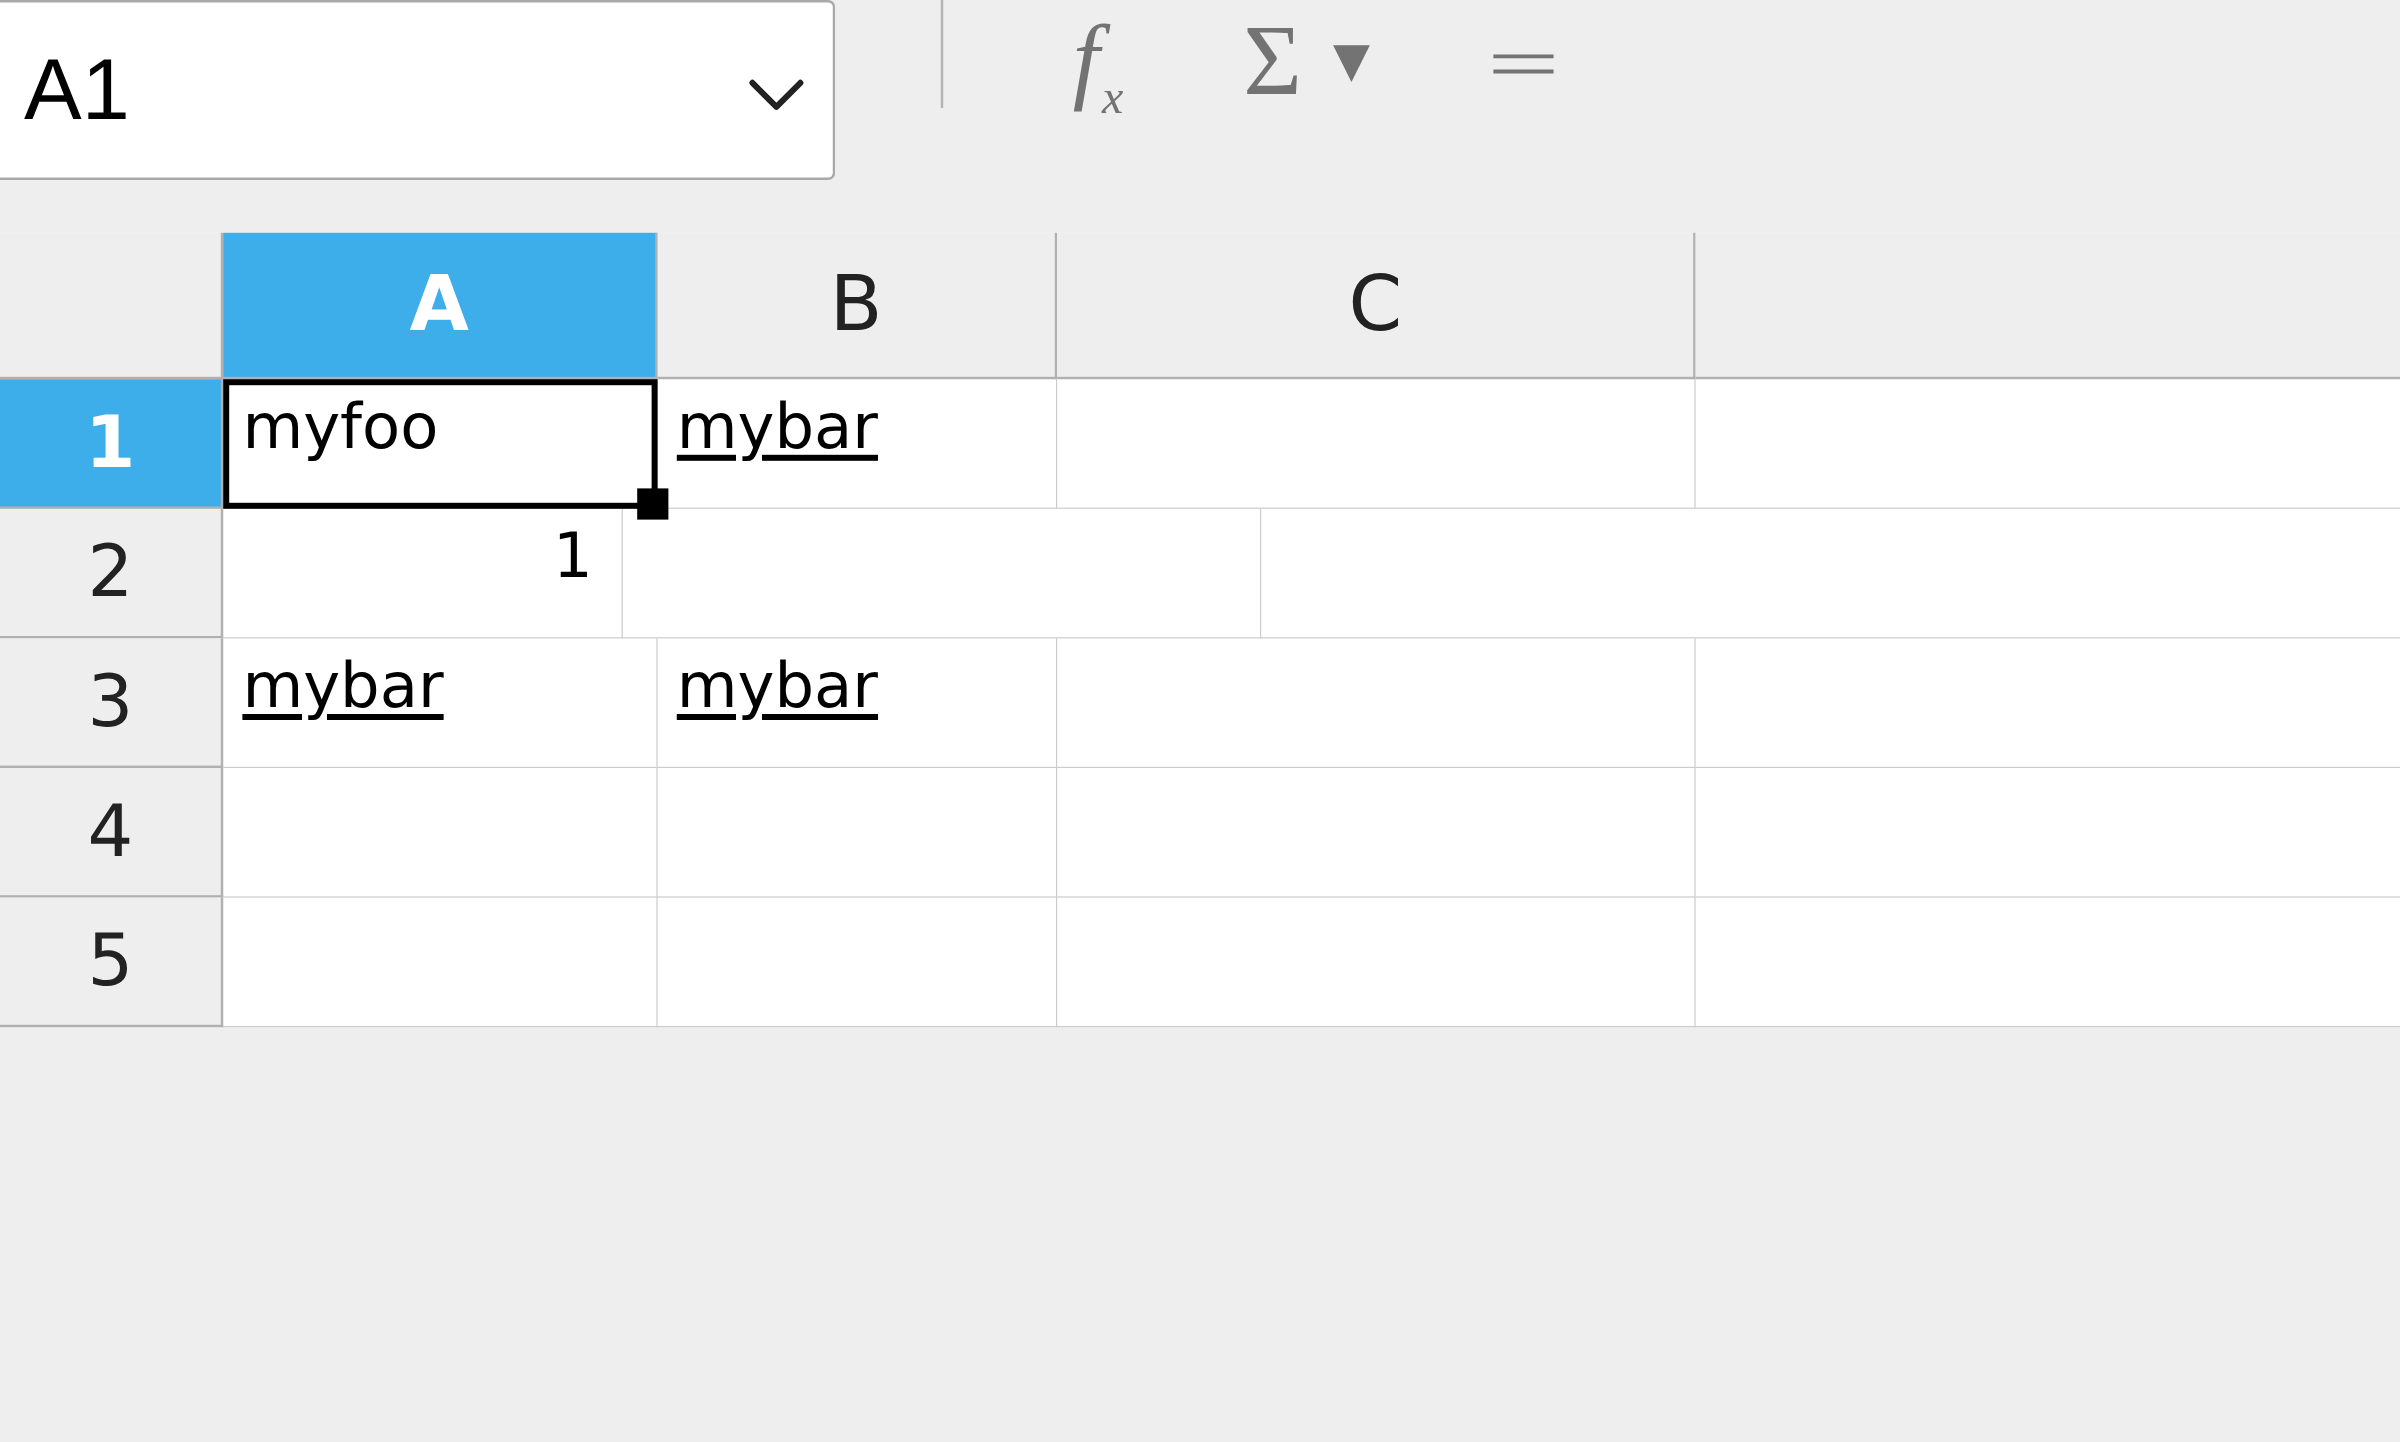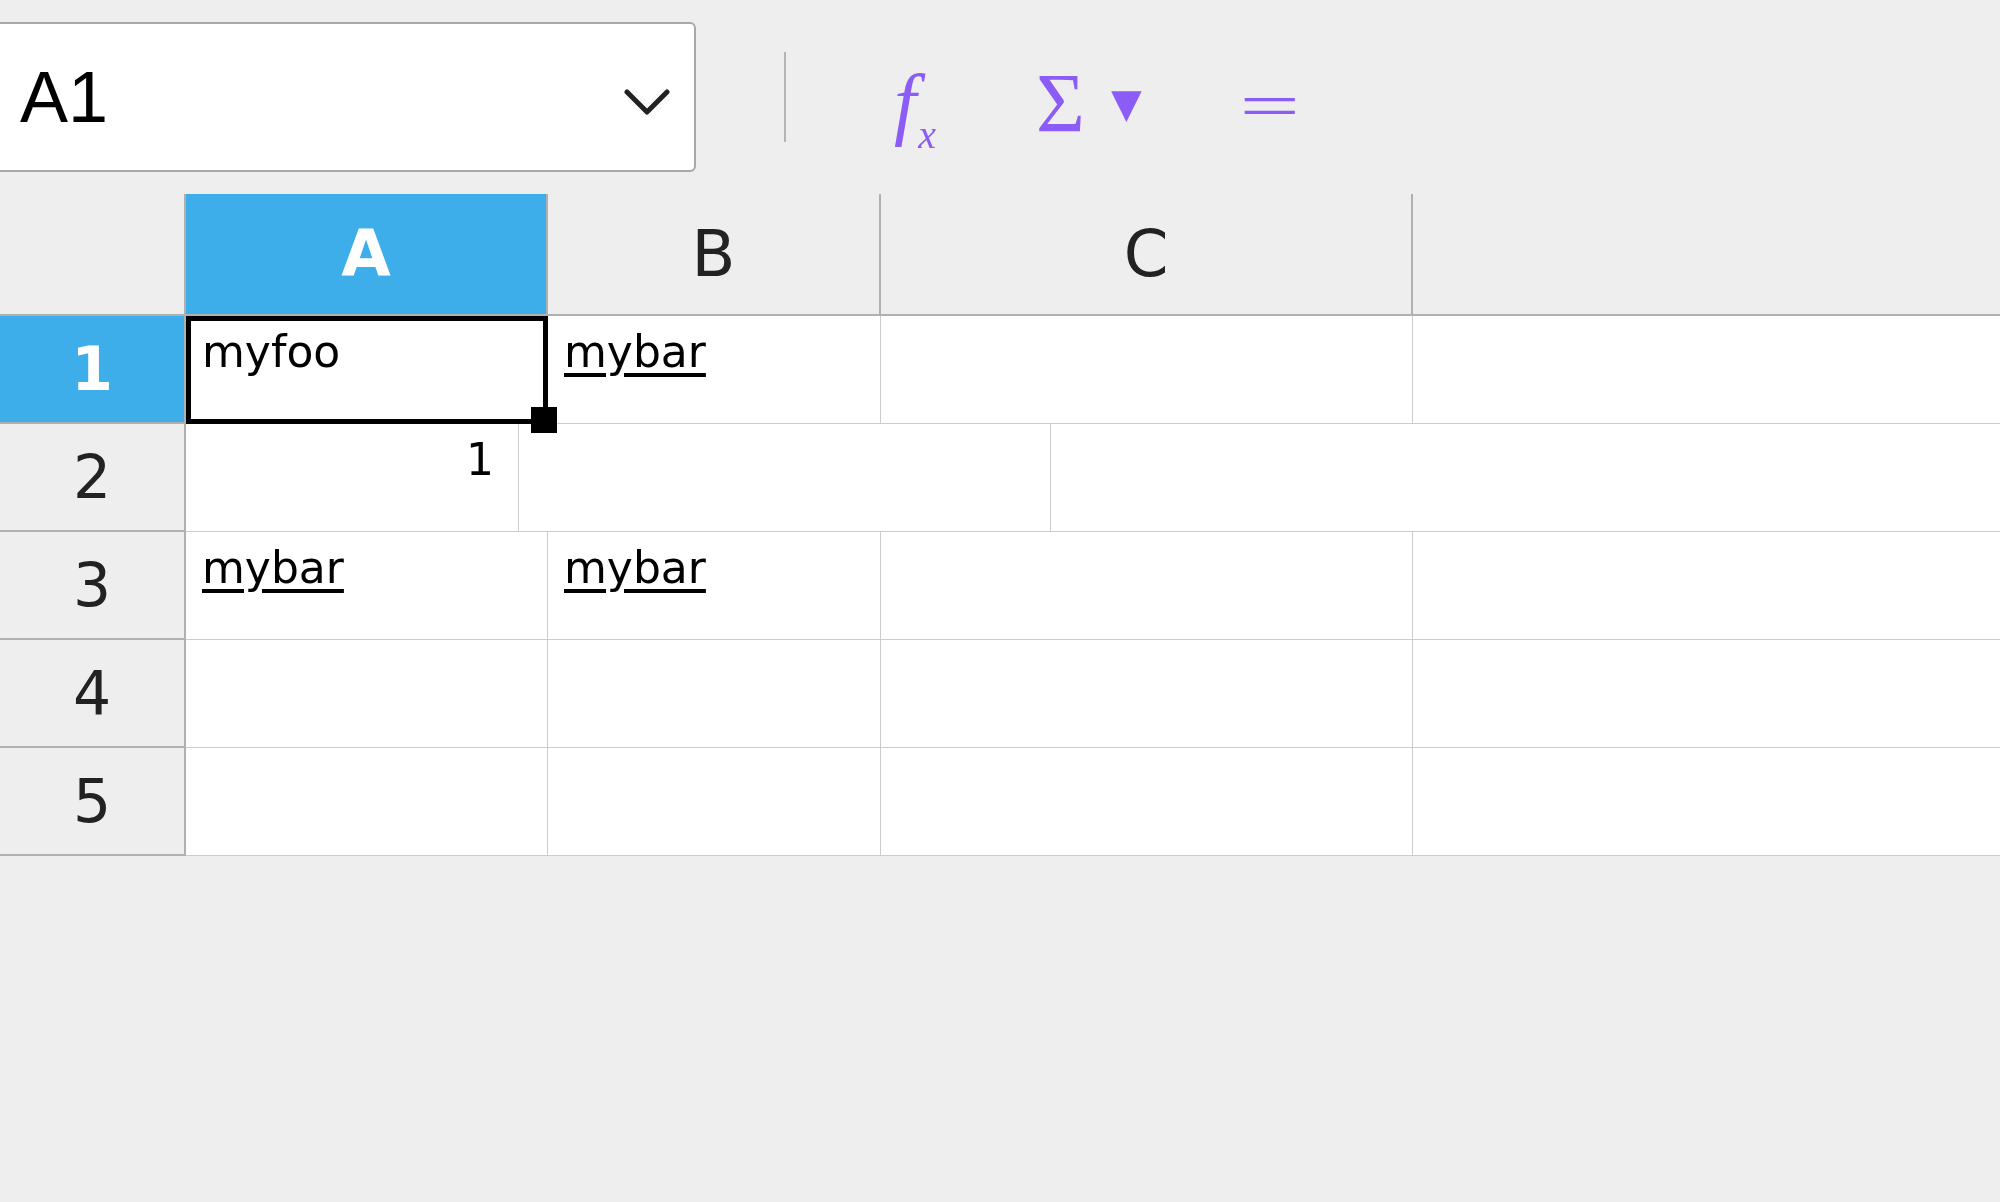--- a/index.html
+++ b/index.html
@@ -25,21 +25,20 @@
     height: 1202px;
     font-family: "DejaVu Sans", "Liberation Sans", sans-serif;
     background: var(--toolbar-bg);
     overflow: hidden;
     color: #000;
   }
 
   
   .formula-bar {
     display: flex;
-    align-items: center;
     height: 194px;
     padding: 0 0 0 0;
     background: var(--toolbar-bg);
     gap: 48px;
   }
   .name-box {
     width: var(--nameboxW);
     height: 150px;
     margin-left: -4px;
     border: 2px solid #a8a8a8;
@@ -71,23 +70,22 @@
     margin: 0 30px 0 40px;
   }
 
   .fn-btn {
     height: 100px;
     min-width: 100px;
     display: flex;
     align-items: center;
     justify-content: center;
     font-size: 72px;
-    color: #8b5cf6;
+    color: #737373;
     margin-right: 24px;
-    margin-top: 12px;
   }
   .fn-btn.sum { letter-spacing: 6px; }
 
   
   .sheet {
     position: relative;
     background: var(--grid-bg);
   }
 
   .col-headers {
@@ -136,21 +134,21 @@
   }
   .row-hdr.sel {
     background: var(--select-header);
     color: #ffffff;
     font-weight: 700;
   }
   .cell {
     height: var(--rowH);
     border-right: 1.5px solid var(--cell-border);
     border-bottom: 1.5px solid var(--cell-border);
-    font-size: 44px;
+    font-size: 52px;
     line-height: 1;
     padding: 14px 16px 0 16px;
     position: relative;
     overflow: visible;
     white-space: nowrap;
   }
   .cell.num { text-align: right; padding-right: 24px; }
 
   
   .squiggle {

